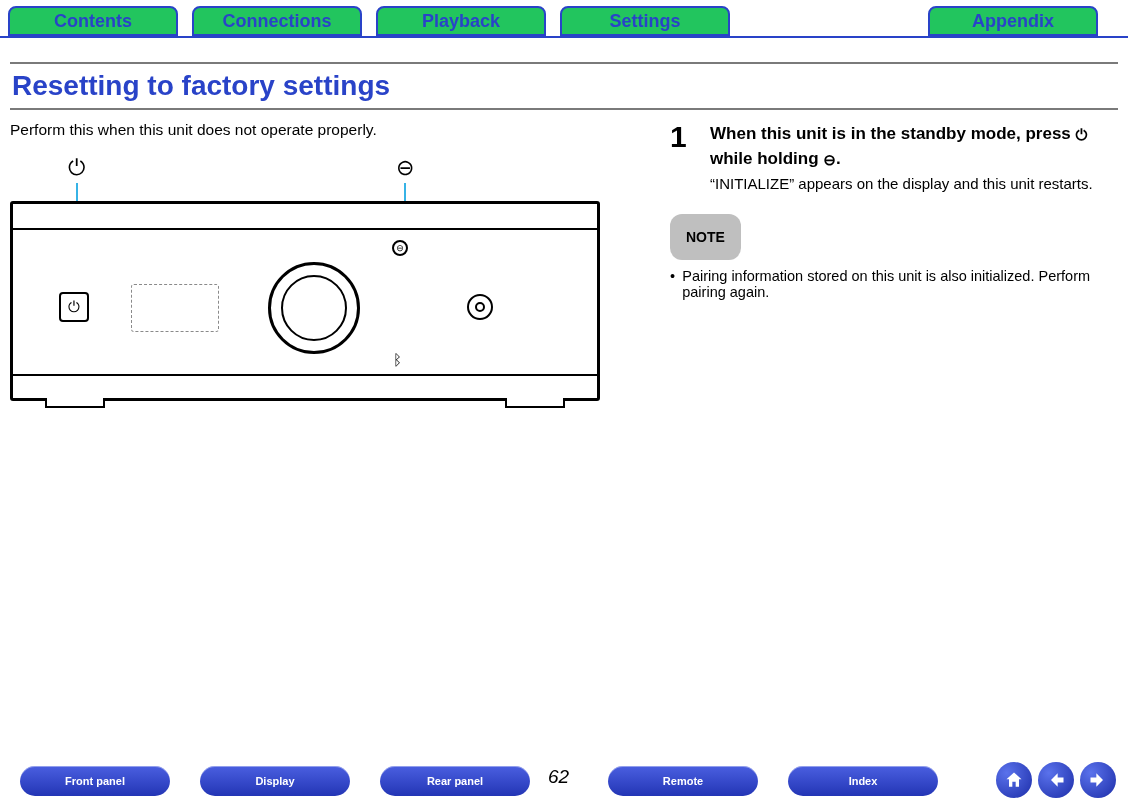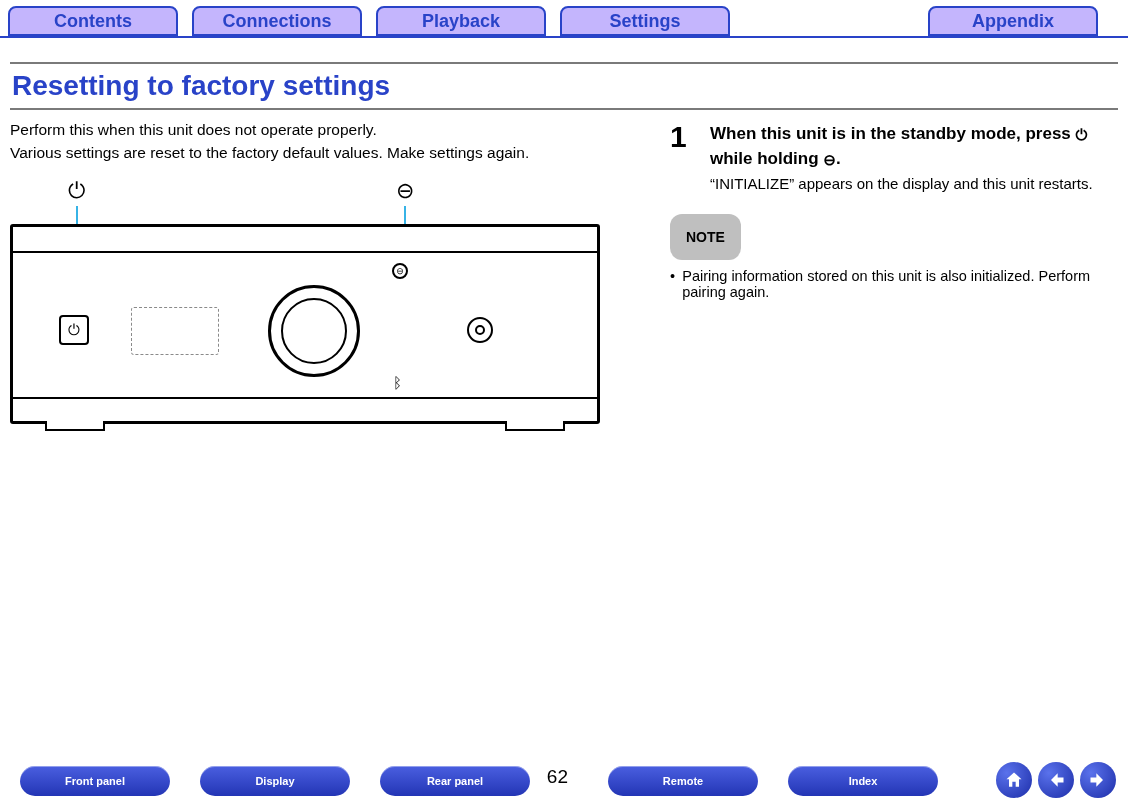--- a/index.html
+++ b/index.html
@@ -5,21 +5,21 @@
   * { box-sizing: border-box; margin: 0; padding: 0; }
   html, body { width: 1128px; height: 812px; font-family: Arial, Helvetica, sans-serif; background: #fff; color: #000; }
   body { position: relative; }
 
   
   .top-nav { position: relative; height: 40px; width: 100%; }
   .tab {
     position: absolute; top: 6px; height: 30px; line-height: 26px;
     text-align: center; font-weight: bold; font-size: 18px;
     color: #2943c8; border: 2px solid #2943c8; border-bottom: 2px solid #2943c8;
-    background: #c4b5fd; border-radius: 8px 8px 0 0; cursor: pointer;
+    background: #22c55e; border-radius: 8px 8px 0 0; cursor: pointer;
   }
   .tab.active { background: #2943c8; color: #fff; }
   .nav-baseline { position:absolute; left:0; right:0; top:36px; height:2px; background:#2943c8; }
 
   
   .tab1 { left: 8px;   width: 170px; }
   .tab2 { left: 192px; width: 170px; }
   .tab3 { left: 376px; width: 170px; }
   .tab4 { left: 560px; width: 170px; }
   .tab5 { left: 744px; width: 170px; }
@@ -108,21 +108,21 @@
   .bottom { position:absolute; left:0; right:0; bottom:8px; height:44px; }
   .pill {
     position:absolute; top:6px; height:30px; line-height:30px; text-align:center;
     background: linear-gradient(#4a5fe0,#2335b5); color:#fff; font-weight:bold;
     font-size:11px; border-radius:15px; cursor:pointer;
     box-shadow: inset 0 1px 0 rgba(255,255,255,.4);
   }
   .pill1 { left: 20px;  width:150px; }
   .pill2 { left: 200px; width:150px; }
   .pill3 { left: 380px; width:150px; }
-  .pagen { position:absolute; left:528px; top:6px; width:40px; text-align:right; font-size:19px; }
+  .pagen { position:absolute; left:548px; top:6px; width:40px; text-align:left; font-size:19px;font-style:italic; }
   .pill4 { left: 608px; width:150px; }
   .pill5 { left: 788px; width:150px; }
 
   .nav-icons { position:absolute; right:12px; top:2px; display:flex; gap:6px; }
   .circ {
     width:36px; height:36px; border-radius:50%;
     background: radial-gradient(circle at 30% 30%, #5a72ec, #1c2da8);
     color:#fff; display:flex; align-items:center; justify-content:center;
     font-size:20px; cursor:pointer;
   }
@@ -140,21 +140,20 @@
   <div class="tab tab6">Appendix</div>
 </div>
 
 <div class="title-wrap">
   <div class="title">Resetting to factory settings</div>
 </div>
 
 <div class="content">
   <div class="col-left">
     <p class="para">Perform this when this unit does not operate properly.</p>
-    <p class="para">Various settings are reset to the factory default values. Make settings again.</p>
 
     <div class="device-wrap">
       <div class="callouts">
         <div class="co-power">
           <div class="co-icon">⏻</div>
           <div class="co-line"></div>
         </div>
         <div class="co-input">
           <div class="co-icon">⊖</div>
           <div class="co-line"></div>

